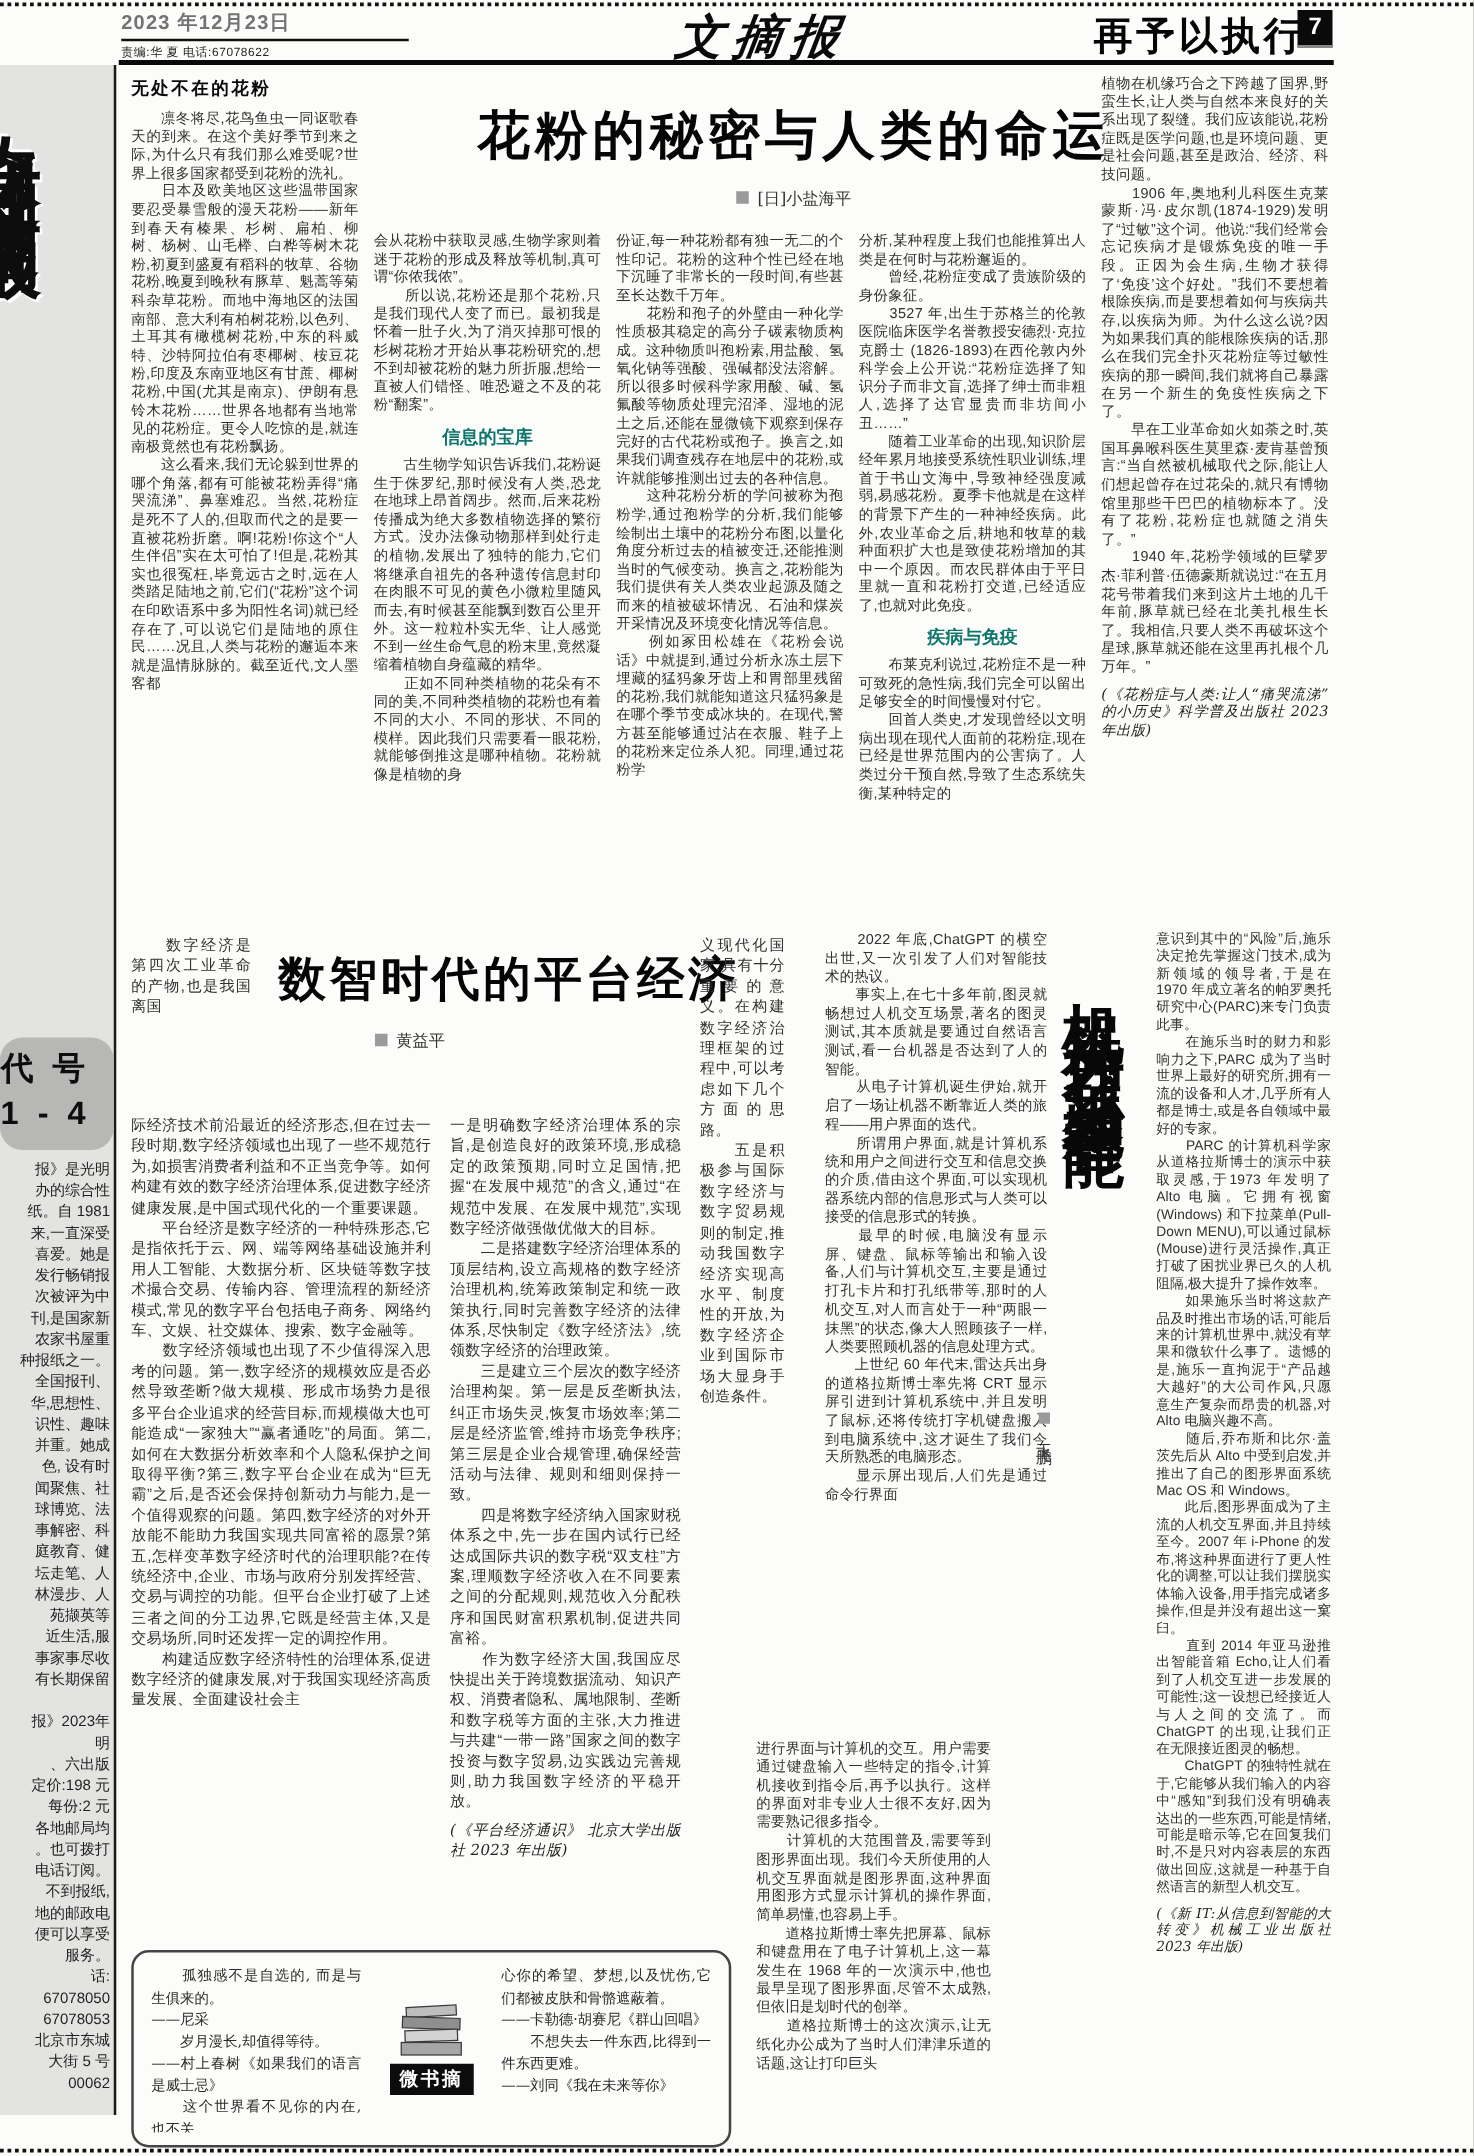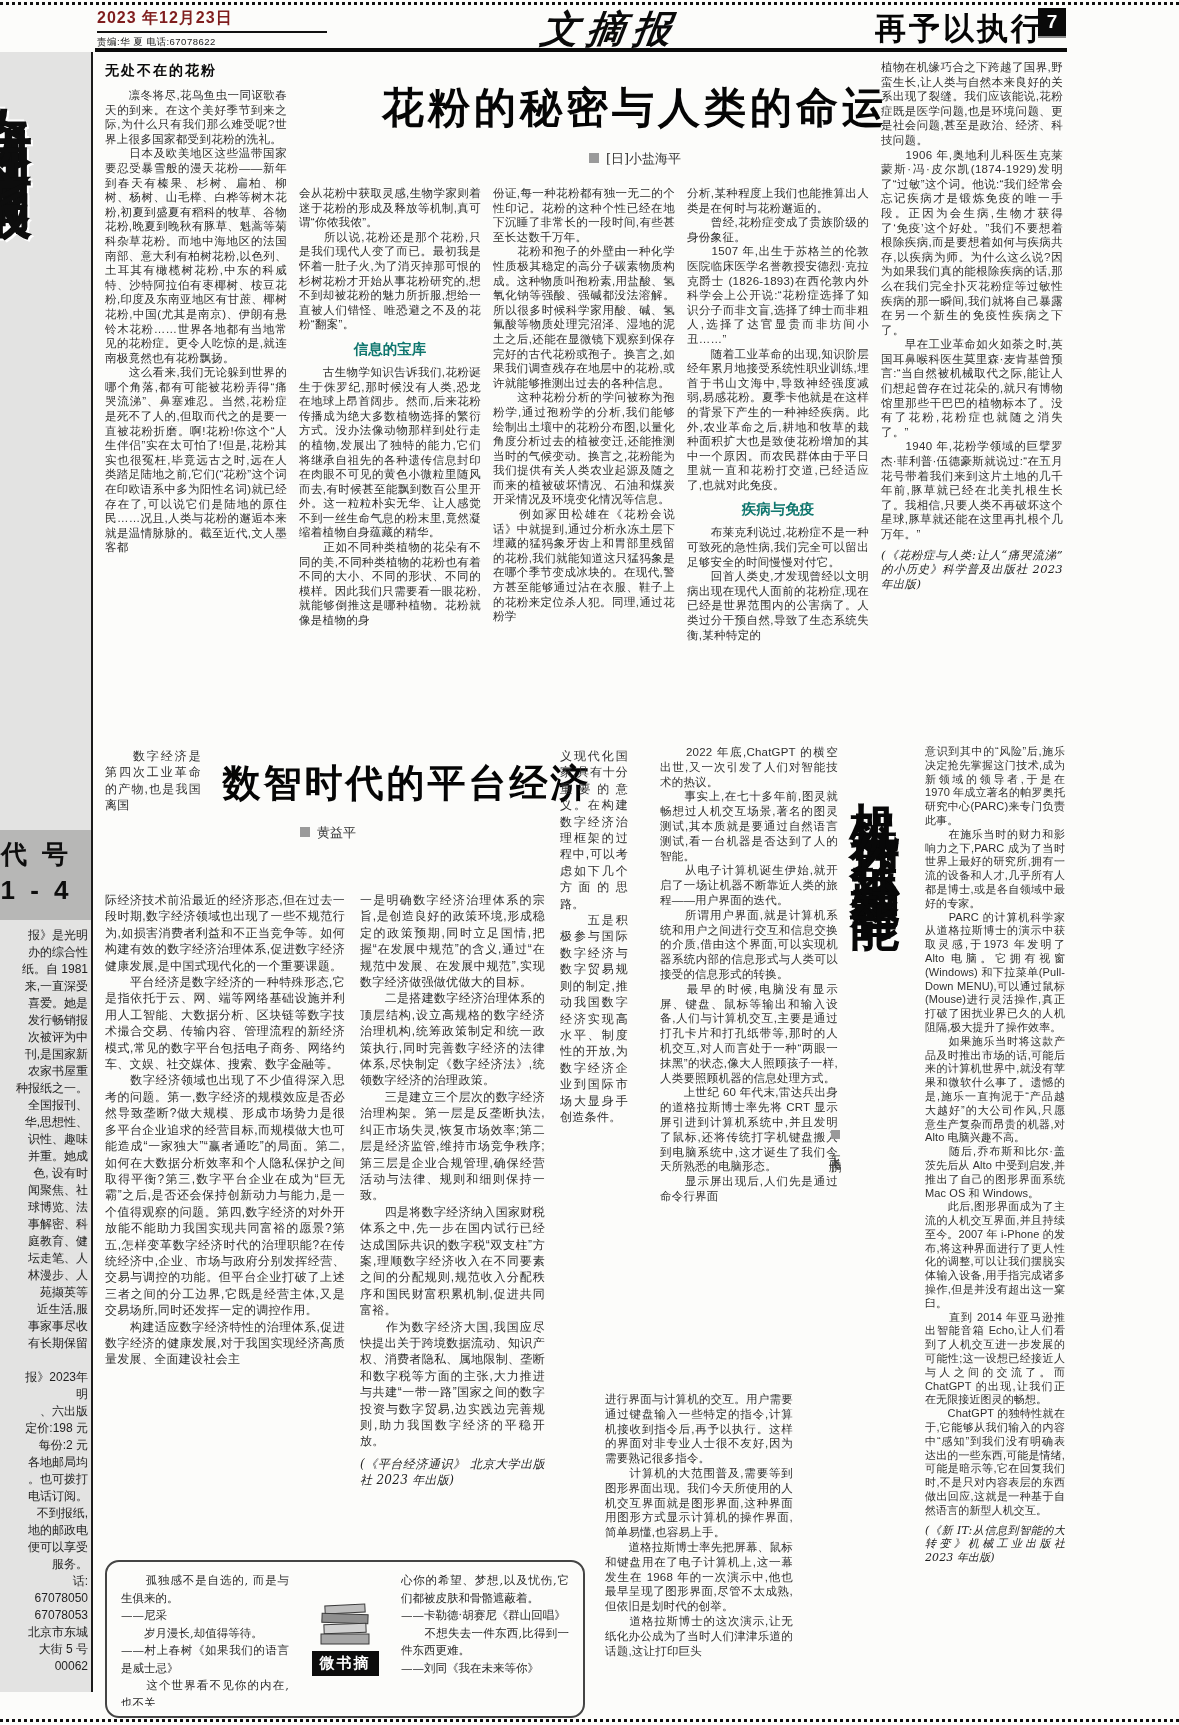--- a/index.html
+++ b/index.html
@@ -1,34 +1,34 @@
 <!DOCTYPE html>
 <html><head>
 <meta charset="utf-8">
 <style>
   html,body{margin:0;padding:0;background:#9a9a9a;}
   #page{position:relative;width:1179px;height:1725px;background:#fcfcfa;overflow:hidden;
         font-family:"Liberation Sans","DejaVu Sans",sans-serif;color:#2c2c2c;}
   .abs{position:absolute;}
   .dotted{border-top:3px dotted #111;height:0;}
   
-  #date-line{font-size:16px;font-weight:bold;color:#7f1d1d;border-bottom:2px solid #111;padding-bottom:2px;letter-spacing:1px;}
+  #date-line{font-size:16px;font-weight:bold;color:#737373;border-bottom:2px solid #111;padding-bottom:2px;letter-spacing:1px;}
   #editor-line{font-size:9.5px;color:#222;margin-top:3px;letter-spacing:.5px;}
   #masthead{font-family:"DejaVu Serif","Liberation Serif",serif;font-style:italic;font-weight:bold;
             font-size:38px;color:#0a0a0a;transform:skewX(-8deg);letter-spacing:8px;}
   #section-title{font-size:31px;font-weight:900;color:#050505;letter-spacing:3px;font-family:"Liberation Sans",sans-serif;}
   #page-num{width:28px;height:28px;background:#0a0a0a;color:#fff;font-size:19px;font-weight:bold;
             display:flex;align-items:center;justify-content:center;border-bottom:2px solid #888;}
   #main-rule{background:#0a0a0a;height:4px;}
   
   #sidebar{background:#e3e3e2;border-right:2px solid #1a1a1a;overflow:hidden;}
   #sb-title{writing-mode:vertical-rl;text-orientation:upright;font-weight:900;font-size:62px;
             color:#0d0d0d;letter-spacing:10px;line-height:1;font-family:"Liberation Sans",sans-serif;
             text-shadow:2px 2px 0 #fff,-2px -2px 0 #fff;}
-  #sb-code{background:#b7b7b6;color:#0d0d0d;font-weight:900;text-align:center;overflow:hidden;}
+  #sb-code{background:#b7b7b6;color:#0d0d0d;font-weight:900;text-align:center;overflow:hidden;border-radius:18px;}
   #sb-code div{font-size:26px;letter-spacing:4px;margin-left:-18px;line-height:36px;}
   #sb-lines{font-size:12px;line-height:17px;color:#1f1f1f;text-align:right;white-space:pre-line;padding-right:5px;}
   
   .flow{white-space:pre-line;text-align:justify;}
   .col{overflow:hidden;}
   .art-body{font-size:11.5px;line-height:14.6px;letter-spacing:.3px;color:#303030;}
   .art2-body{font-size:12px;line-height:16.4px;letter-spacing:.3px;color:#303030;}
   .art3-body{font-size:11.5px;line-height:14.8px;letter-spacing:.2px;color:#303030;}
   .art3-bodyB{font-size:11px;line-height:13.8px;letter-spacing:.1px;color:#303030;}
   .subhead{font-weight:900;text-align:center;font-size:14.5px;color:#0f766e;margin:8px 0 6px 0;
@@ -152,21 +152,21 @@
   <div class="abs col" style="left:493px;top:186px;width:182px;height:542px;">
     <div class="flow art-body">份证,每一种花粉都有独一无二的个性印记。花粉的这种个性已经在地下沉睡了非常长的一段时间,有些甚至长达数千万年。
 　　花粉和孢子的外壁由一种化学性质极其稳定的高分子碳素物质构成。这种物质叫孢粉素,用盐酸、氢氧化钠等强酸、强碱都没法溶解。所以很多时候科学家用酸、碱、氢氟酸等物质处理完沼泽、湿地的泥土之后,还能在显微镜下观察到保存完好的古代花粉或孢子。换言之,如果我们调查残存在地层中的花粉,或许就能够推测出过去的各种信息。
 　　这种花粉分析的学问被称为孢粉学,通过孢粉学的分析,我们能够绘制出土壤中的花粉分布图,以量化角度分析过去的植被变迁,还能推测当时的气候变动。换言之,花粉能为我们提供有关人类农业起源及随之而来的植被破坏情况、石油和煤炭开采情况及环境变化情况等信息。
 　　例如冢田松雄在《花粉会说话》中就提到,通过分析永冻土层下埋藏的猛犸象牙齿上和胃部里残留的花粉,我们就能知道这只猛犸象是在哪个季节变成冰块的。在现代,警方甚至能够通过沾在衣服、鞋子上的花粉来定位杀人犯。同理,通过花粉学</div>
   </div>
 
   <div class="abs col" style="left:687px;top:186px;width:182px;height:542px;">
     <div class="flow art-body">分析,某种程度上我们也能推算出人类是在何时与花粉邂逅的。
 　　曾经,花粉症变成了贵族阶级的身份象征。
-　　1507 年,出生于苏格兰的伦敦医院临床医学名誉教授安德烈·克拉克爵士 (1826-1893)在西伦敦内外科学会上公开说:“花粉症选择了知识分子而非文盲,选择了绅士而非粗人,选择了达官显贵而非坊间小丑……”
+　　3527 年,出生于苏格兰的伦敦医院临床医学名誉教授安德烈·克拉克爵士 (1826-1893)在西伦敦内外科学会上公开说:“花粉症选择了知识分子而非文盲,选择了绅士而非粗人,选择了达官显贵而非坊间小丑……”
 　　随着工业革命的出现,知识阶层经年累月地接受系统性职业训练,埋首于书山文海中,导致神经强度减弱,易感花粉。夏季卡他就是在这样的背景下产生的一种神经疾病。此外,农业革命之后,耕地和牧草的栽种面积扩大也是致使花粉增加的其中一个原因。而农民群体由于平日里就一直和花粉打交道,已经适应了,也就对此免疫。</div>
     <div class="subhead">疾病与免疫</div>
     <div class="flow art-body">　　布莱克利说过,花粉症不是一种可致死的急性病,我们完全可以留出足够安全的时间慢慢对付它。
 　　回首人类史,才发现曾经以文明病出现在现代人面前的花粉症,现在已经是世界范围内的公害病了。人类过分干预自然,导致了生态系统失衡,某种特定的</div>
   </div>
 
   <div class="abs col" style="left:881px;top:60px;width:182px;height:668px;">
     <div class="flow art-body">植物在机缘巧合之下跨越了国界,野蛮生长,让人类与自然本来良好的关系出现了裂缝。我们应该能说,花粉症既是医学问题,也是环境问题、更是社会问题,甚至是政治、经济、科技问题。
 　　1906 年,奥地利儿科医生克莱蒙斯·冯·皮尔凯(1874-1929)发明了“过敏”这个词。他说:“我们经常会忘记疾病才是锻炼免疫的唯一手段。正因为会生病,生物才获得了‘免疫’这个好处。”我们不要想着根除疾病,而是要想着如何与疾病共存,以疾病为师。为什么这么说?因为如果我们真的能根除疾病的话,那么在我们完全扑灭花粉症等过敏性疾病的那一瞬间,我们就将自己暴露在另一个新生的免疫性疾病之下了。
 　　早在工业革命如火如荼之时,英国耳鼻喉科医生莫里森·麦肯基曾预言:“当自然被机械取代之际,能让人们想起曾存在过花朵的,就只有博物馆里那些干巴巴的植物标本了。没有了花粉,花粉症也就随之消失了。”

